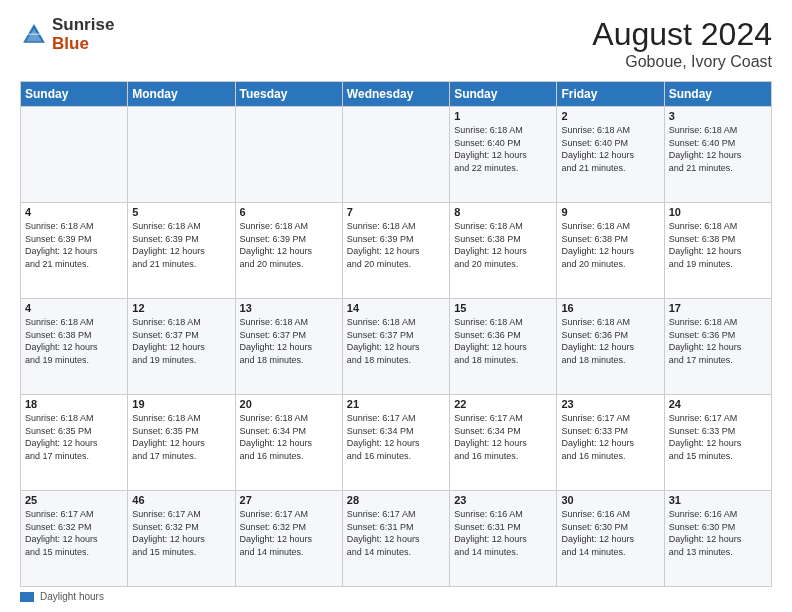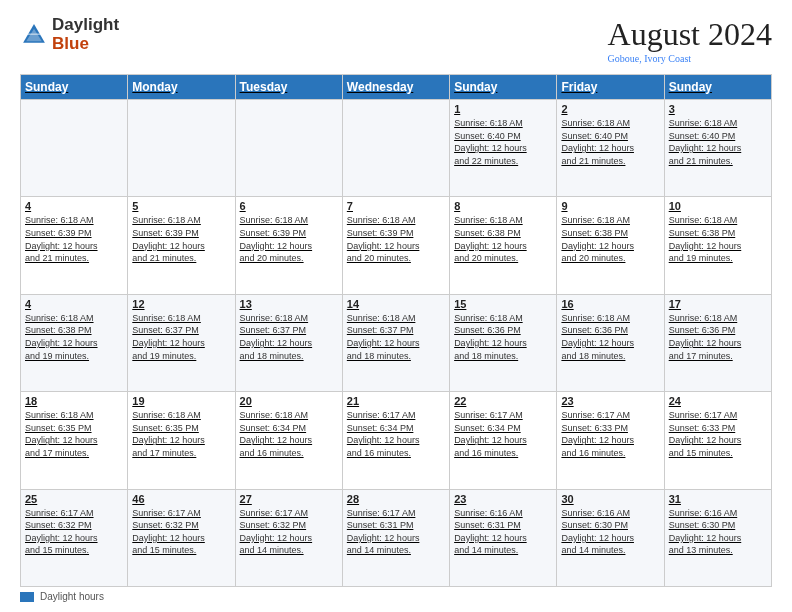--- a/index.html
+++ b/index.html
@@ -31,38 +31,36 @@
     .logo-text {
       font-size: 18px;
       font-weight: bold;
       line-height: 1.1;
     }
     .logo-icon {
       width: 28px;
       height: 28px;
     }
     .title-area {
-      text-align: left;
-      font-family: Liberation Serif, serif;
+      text-align: right;
     }
     .month-title {
       font-size: 32px;
       font-weight: normal;
       color: #222;
     }
     .location {
-      font-size: 10px;
-      color: #3b82f6;
+      font-size: 16px;
+      color: #404040;
     }
     .calendar {
       flex: 1;
       border-collapse: collapse;
       width: 100%;
       table-layout: fixed;
-      text-decoration: underline;
     }
     .calendar th {
       background: #2a75bb;
       color: #fff;
       font-size: 12px;
       font-weight: bold;
       padding: 5px 4px;
       text-align: left;
       border: 1px solid #ccc;
     }
@@ -98,21 +96,21 @@
 
 <div class="page">
   <div class="header">
     <div class="logo">
       <svg class="logo-icon" viewBox="0 0 36 36">
         <polygon points="18,4 32,28 4,28" fill="#2a75bb"></polygon>
         <polygon points="18,10 28,26 8,26" fill="#fff" opacity="0.3"></polygon>
         <rect x="10" y="16" width="16" height="2" fill="#fff" opacity="0.5"></rect>
       </svg>
       <div class="logo-text">
-        <div style="color:#333;font-weight:bold;font-size:17px;line-height:1.1;">Daylight</div>
+        <div style="color:#333;font-weight:bold;font-size:17px;line-height:1.1;">Sunrise</div>
         <div style="color:#c2410c;font-weight:bold;font-size:17px;line-height:1.1;">Blue</div>
       </div>
     </div>
     <div class="title-area">
       <div class="month-title">August 2024</div>
       <div class="location">Goboue, Ivory Coast</div>
     </div>
   </div>
 
   <table class="calendar">

